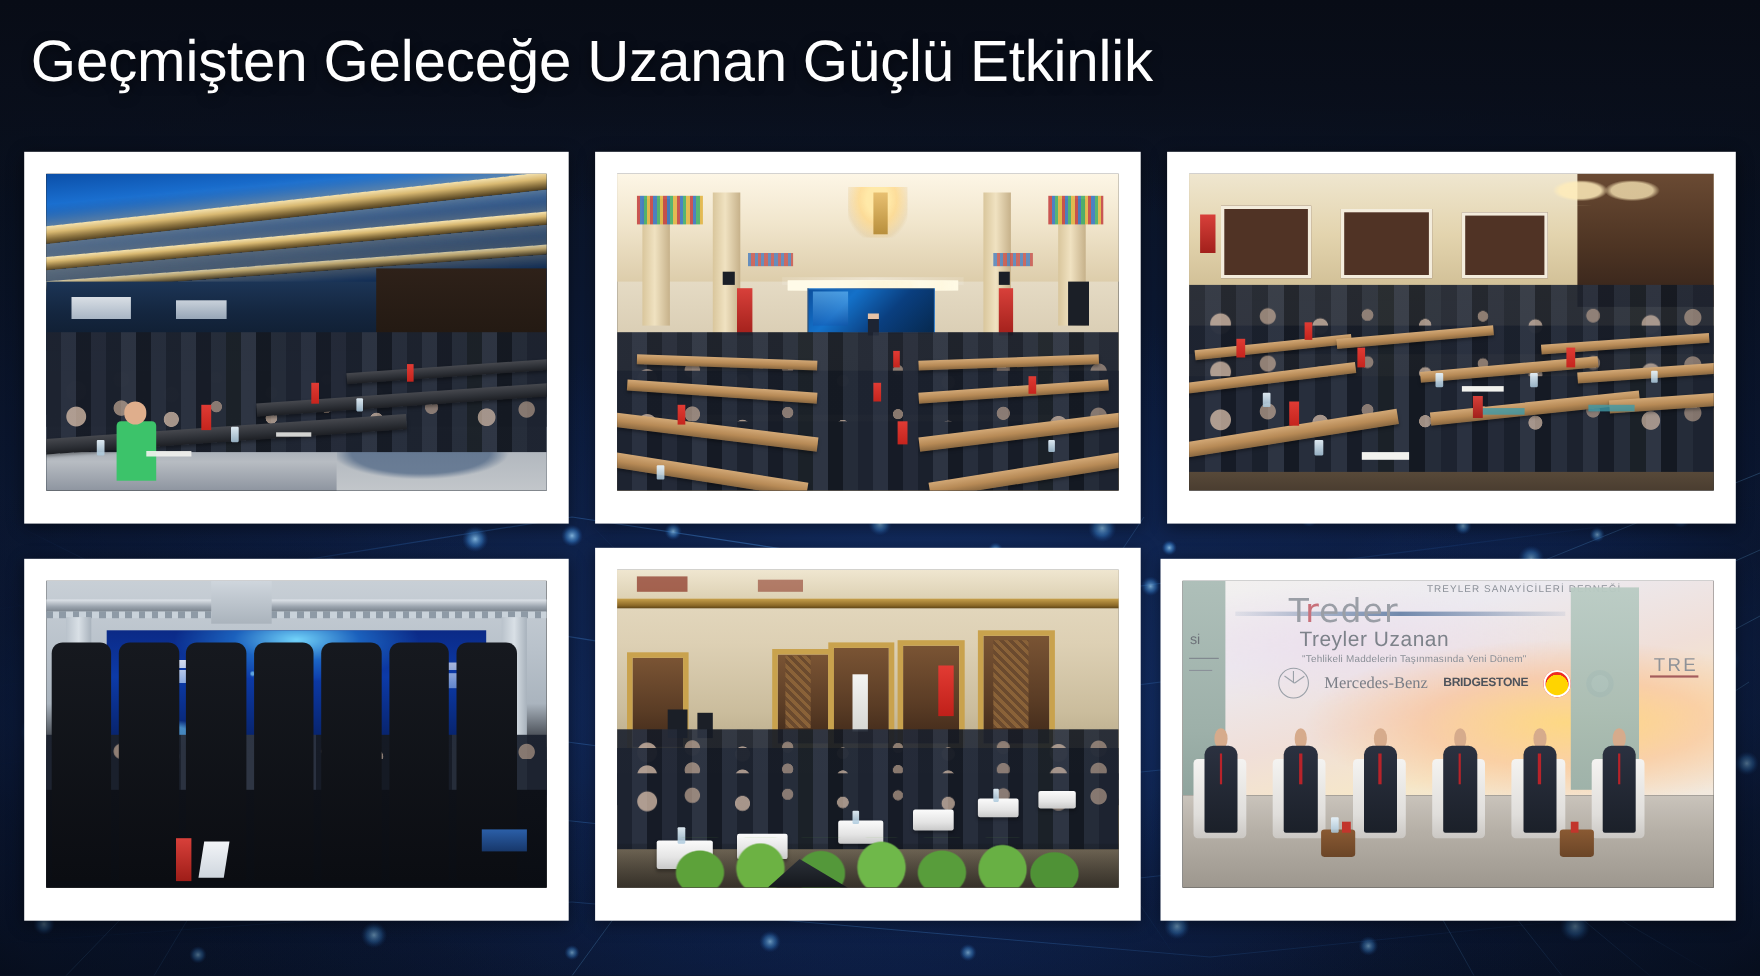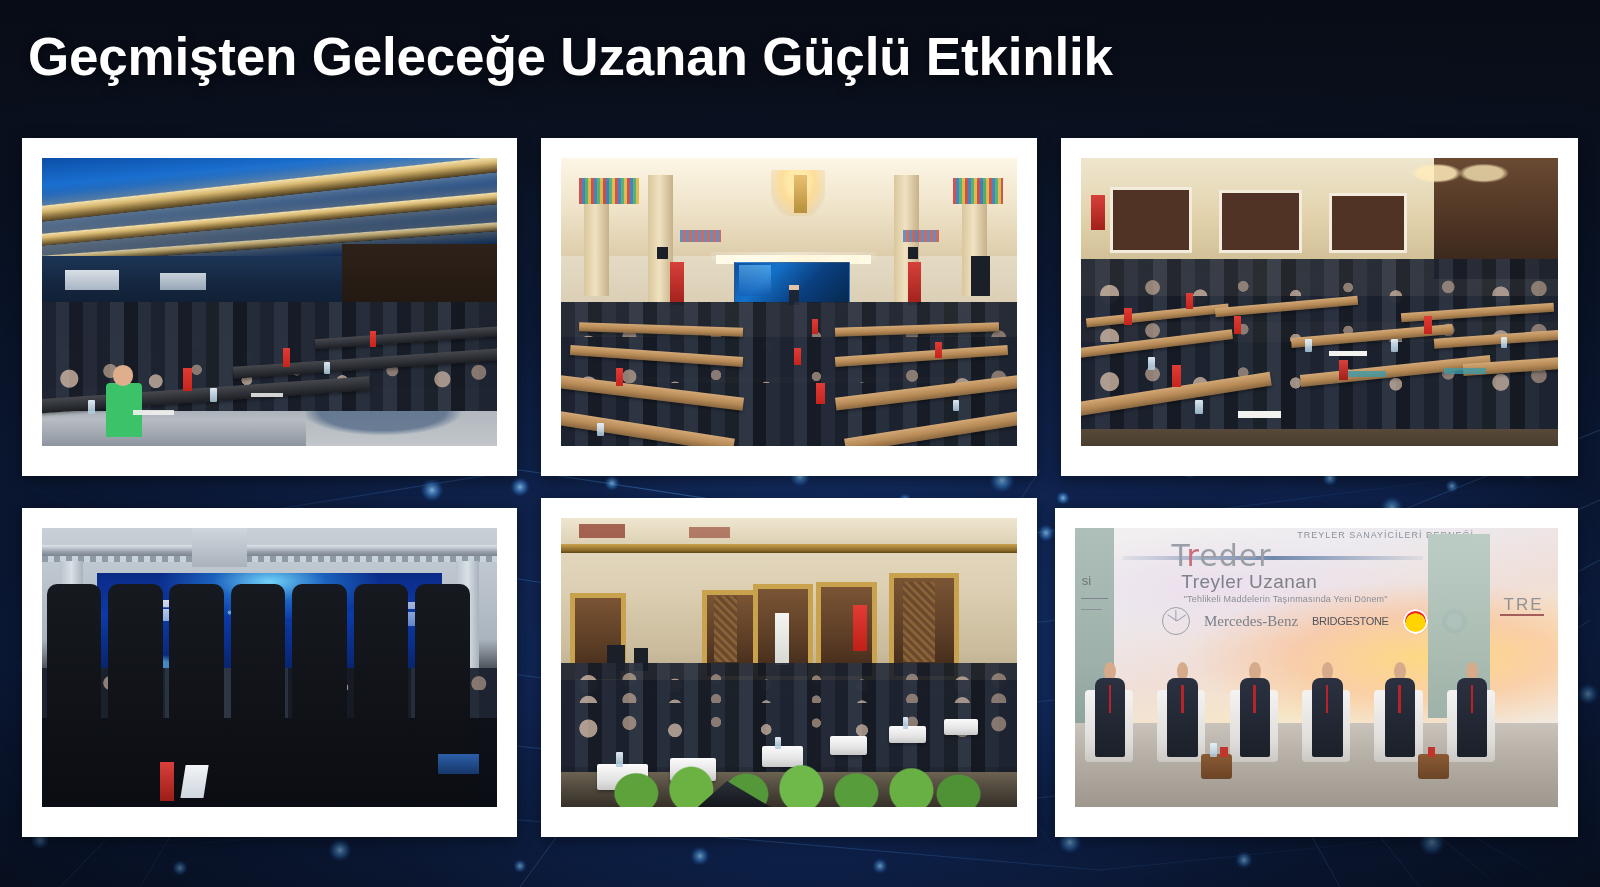--- a/index.html
+++ b/index.html
@@ -29,21 +29,21 @@
     background:
       radial-gradient(ellipse 1150px 760px at 50% 52%, rgba(0,0,0,0) 40%, rgba(4,8,16,.55) 86%, rgba(3,6,12,.85) 100%);
   }
   .bg-topfade{
     background:linear-gradient(180deg, rgba(8,12,22,1) 0%, rgba(9,14,26,.96) 9%, rgba(10,16,30,.55) 15%, rgba(10,16,30,0) 22%);
   }
 
   
   .title{
     position:absolute;left:28px;top:28px;
-    font-size:53px;line-height:58px;font-weight:700;
+    font-size:53px;line-height:58px;font-weight:400;
     color:#ffffff;letter-spacing:-.2px;white-space:nowrap;
     text-shadow:0 2px 10px rgba(0,0,0,.55);
   }
 
   
   .grid{position:absolute;left:0;top:0;width:1600px;height:887px;}
   .frame{
     position:absolute;background:#ffffff;
     box-shadow:0 3px 14px rgba(0,0,0,.45);
     overflow:hidden;
@@ -218,21 +218,21 @@
   .p6-sub{position:absolute;left:22%;top:15.5%;font-size:19px;color:#7d828a;letter-spacing:.5px;}
   .p6-tag{position:absolute;left:22.5%;top:23.5%;font-size:9px;color:#8a8f97;letter-spacing:.2px;}
   .p6-der{position:absolute;left:46%;top:.8%;font-size:9px;color:#8d929a;letter-spacing:1px;}
   .p6-logos{position:absolute;left:18%;top:29%;width:62%;height:9%;
     display:flex;align-items:center;gap:14px;}
   .p6-mb{width:26px;height:26px;border-radius:50%;border:1.5px solid #9aa0a8;position:relative;flex:0 0 auto;}
   .p6-mb::before,.p6-mb::after{content:"";position:absolute;left:50%;top:50%;width:1.3px;height:11px;background:#9aa0a8;transform-origin:top center;}
   .p6-mb::before{transform:rotate(125deg);} .p6-mb::after{transform:rotate(-125deg);}
   .p6-mbstem{position:absolute;left:50%;top:6%;width:1.3px;height:44%;background:#9aa0a8;transform:translateX(-50%);}
   .p6-mbtxt{font-size:15px;color:#7b7f87;font-family:"Liberation Serif",serif;white-space:nowrap;}
-  .p6-bridge{font-size:11px;font-weight:400;color:#4e535b;letter-spacing:-.3px;white-space:nowrap;}
+  .p6-bridge{font-size:11px;font-weight:700;color:#4e535b;letter-spacing:-.3px;white-space:nowrap;}
   .p6-shell{width:25px;height:25px;border-radius:50%;flex:0 0 auto;
     background:radial-gradient(circle at 50% 58%, #ffd400 0 52%, #ee2a22 54% 100%);
     box-shadow:inset 0 0 0 2px #fff;}
   .p6-seal{width:25px;height:25px;border-radius:50%;flex:0 0 auto;
     background:radial-gradient(circle at 50% 50%, #e8ecf0 0 42%, #6e7a88 46% 78%, #e8ecf0 80% 100%);}
   .p6-green{position:absolute;right:14%;top:2%;width:13%;height:66%;
     background:linear-gradient(180deg,#b9cbc3 0%,#a8bdb5 60%,#9ab0a8 100%);opacity:.95;}
   .p6-tre{position:absolute;right:3%;top:24%;font-size:17px;color:#8e9298;letter-spacing:2px;}
   .p6-treline{position:absolute;right:3%;top:31%;width:9%;height:2px;background:#a45c5c;}
   .p6-left{position:absolute;left:0;top:0;width:8%;height:70%;

